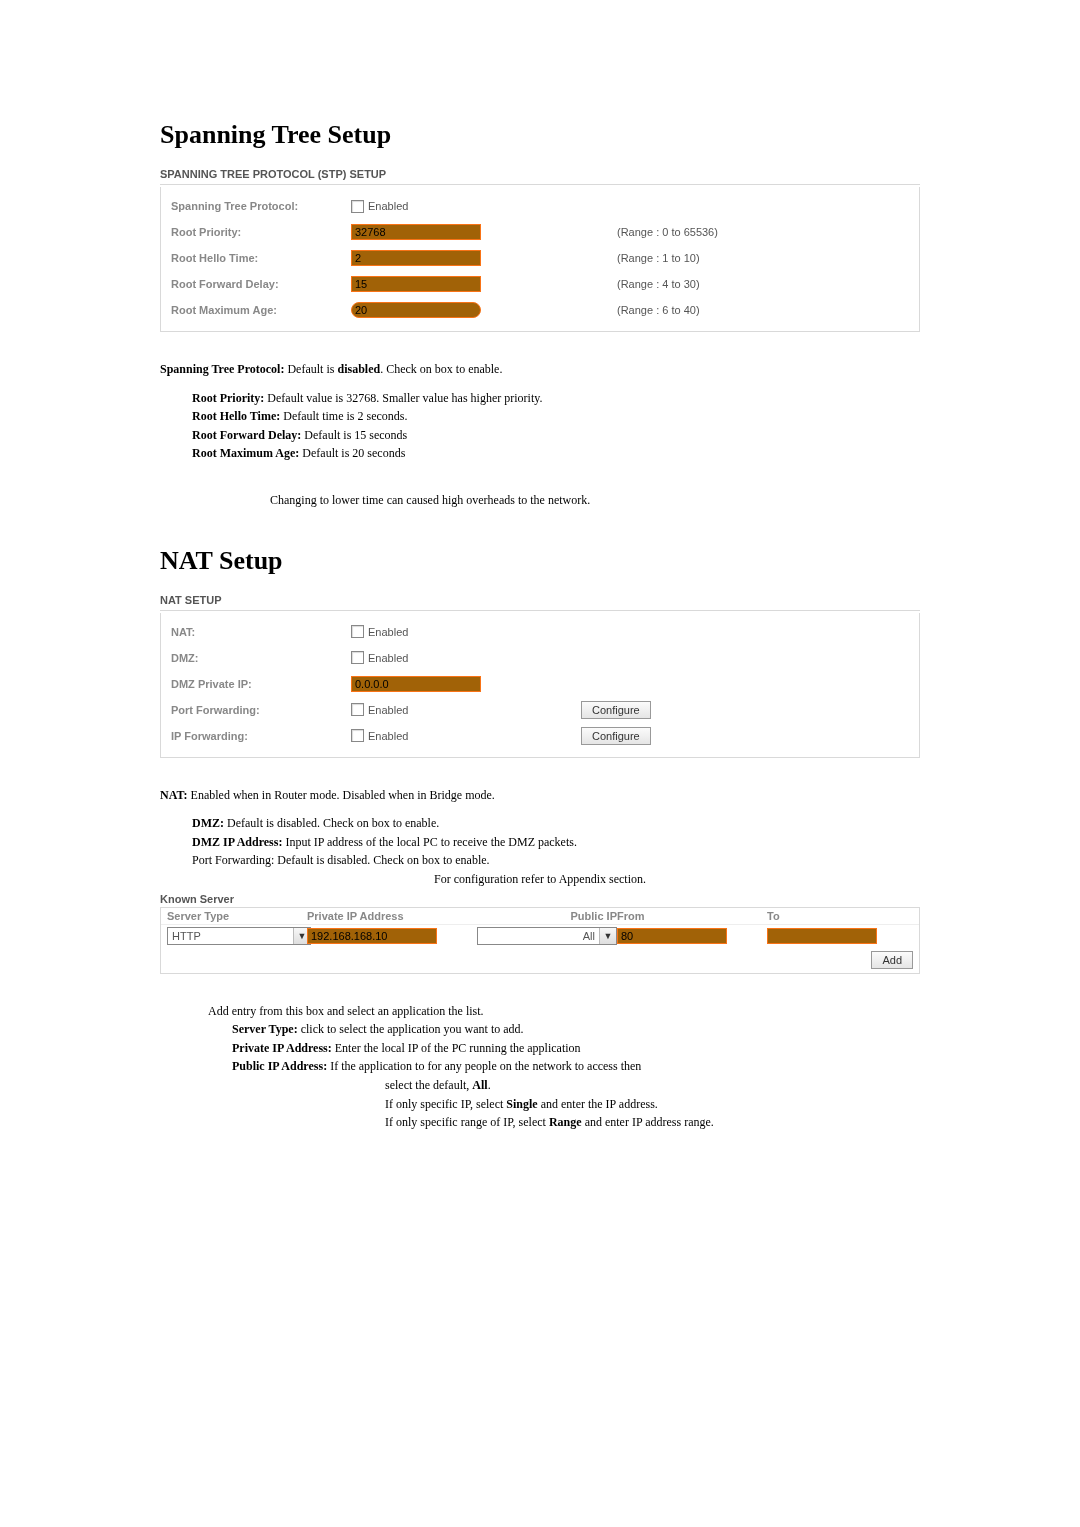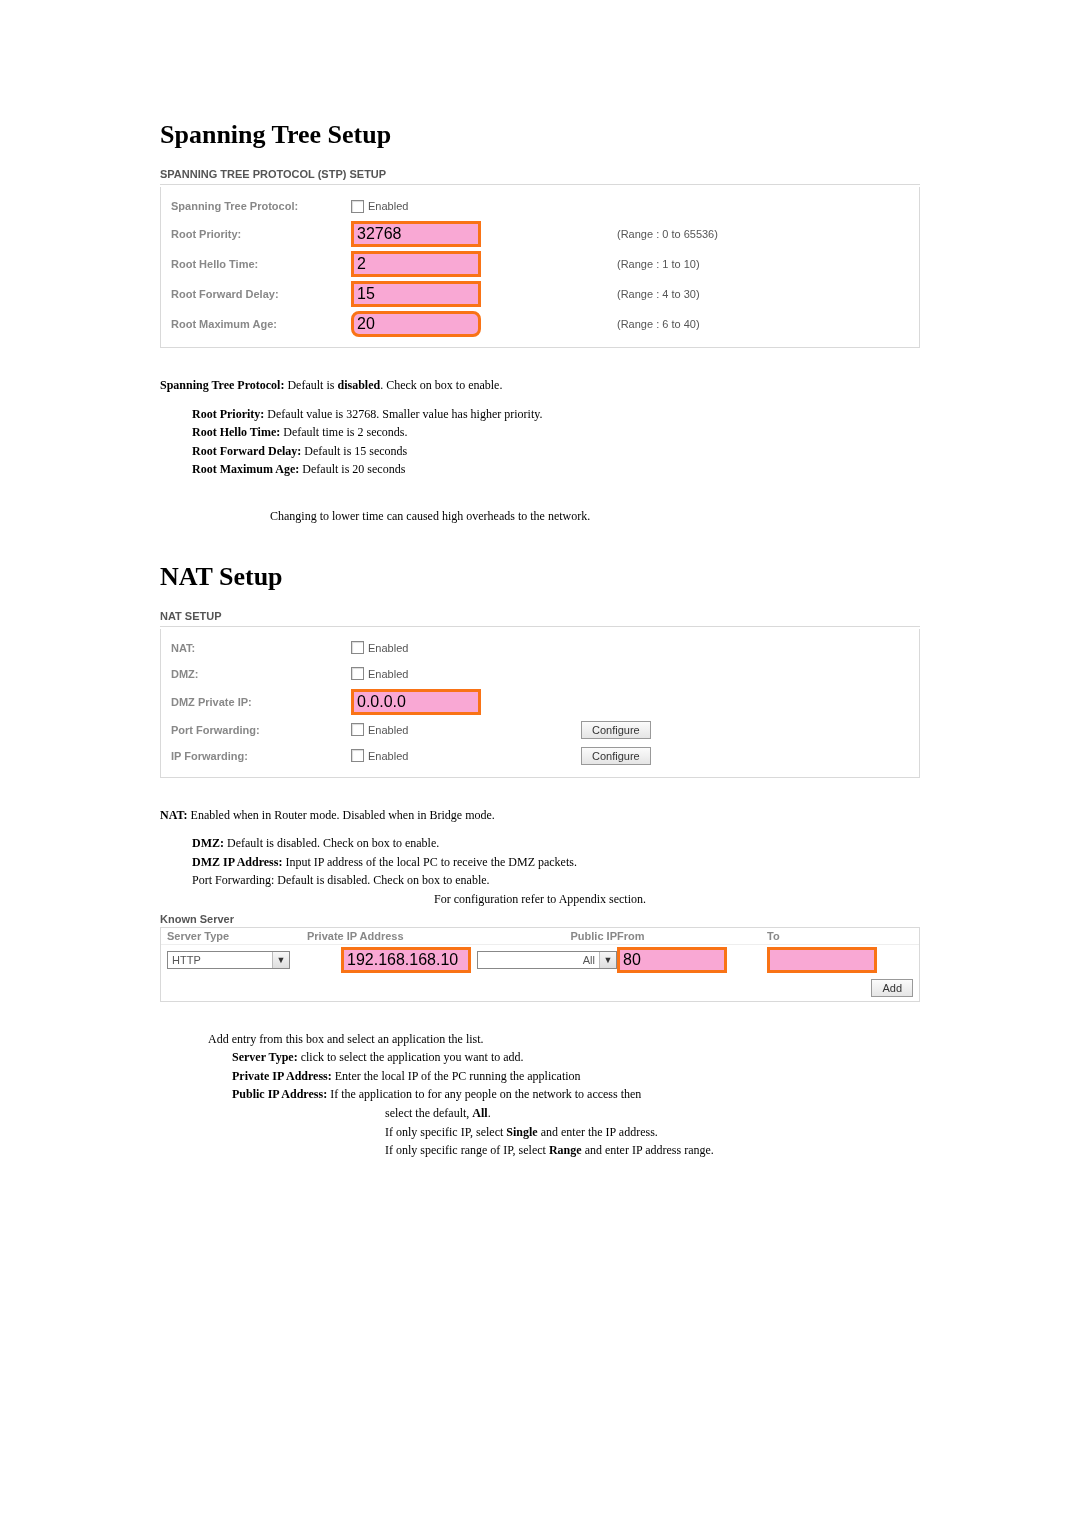--- a/index.html
+++ b/index.html
@@ -58,25 +58,25 @@
   }
   .extra-col {
     flex: 1;
     color: #555;
   }
   .extra-col-pad {
     padding-left: 36px;
   }
   input.win-text {
     font-family: Verdana, Arial, sans-serif;
-    font-size: 16px;
-    border: 3px solid #f97316;
+    font-size: 11px;
+    border: 1px solid #f97316;
     padding: 1px 3px;
     box-sizing: border-box;
-    background: #f9a8d4;
+    background: #a16207;
   }
   input.win-check {
     appearance: none;
     width: 13px;
     height: 13px;
     border: 1px solid #888;
     background: #fff;
     box-shadow: inset 1px 1px 1px rgba(0,0,0,0.15);
     display: inline-block;
     margin: 0;
@@ -301,27 +301,27 @@
   <div class="ks-table">
     <div class="ks-head">
       <div class="col-type">Server Type</div>
       <div class="col-priv">Private IP Address</div>
       <div class="col-pub">Public IP</div>
       <div class="col-from">From</div>
       <div class="col-to">To</div>
     </div>
     <div class="ks-row">
       <div class="col-type">
-        <div class="win-select" style="width:123px">
+        <div class="win-select" style="width:144px">
           <span class="sel-text">HTTP</span>
           <span class="sel-btn">▼</span>
         </div>
       </div>
       <div class="col-priv">
-        <input type="text" class="win-text" style="width: 130px; margin-left: 34px;" value="192.168.168.10">
+        <input type="text" class="win-text" style="width: 130px;" value="192.168.168.10">
       </div>
       <div class="col-pub">
         <div class="win-select" style="width:140px">
           <span class="sel-text">All</span>
           <span class="sel-btn">▼</span>
         </div>
       </div>
       <div class="col-from">
         <input type="text" class="win-text" style="width: 110px;" value="80">
       </div>

